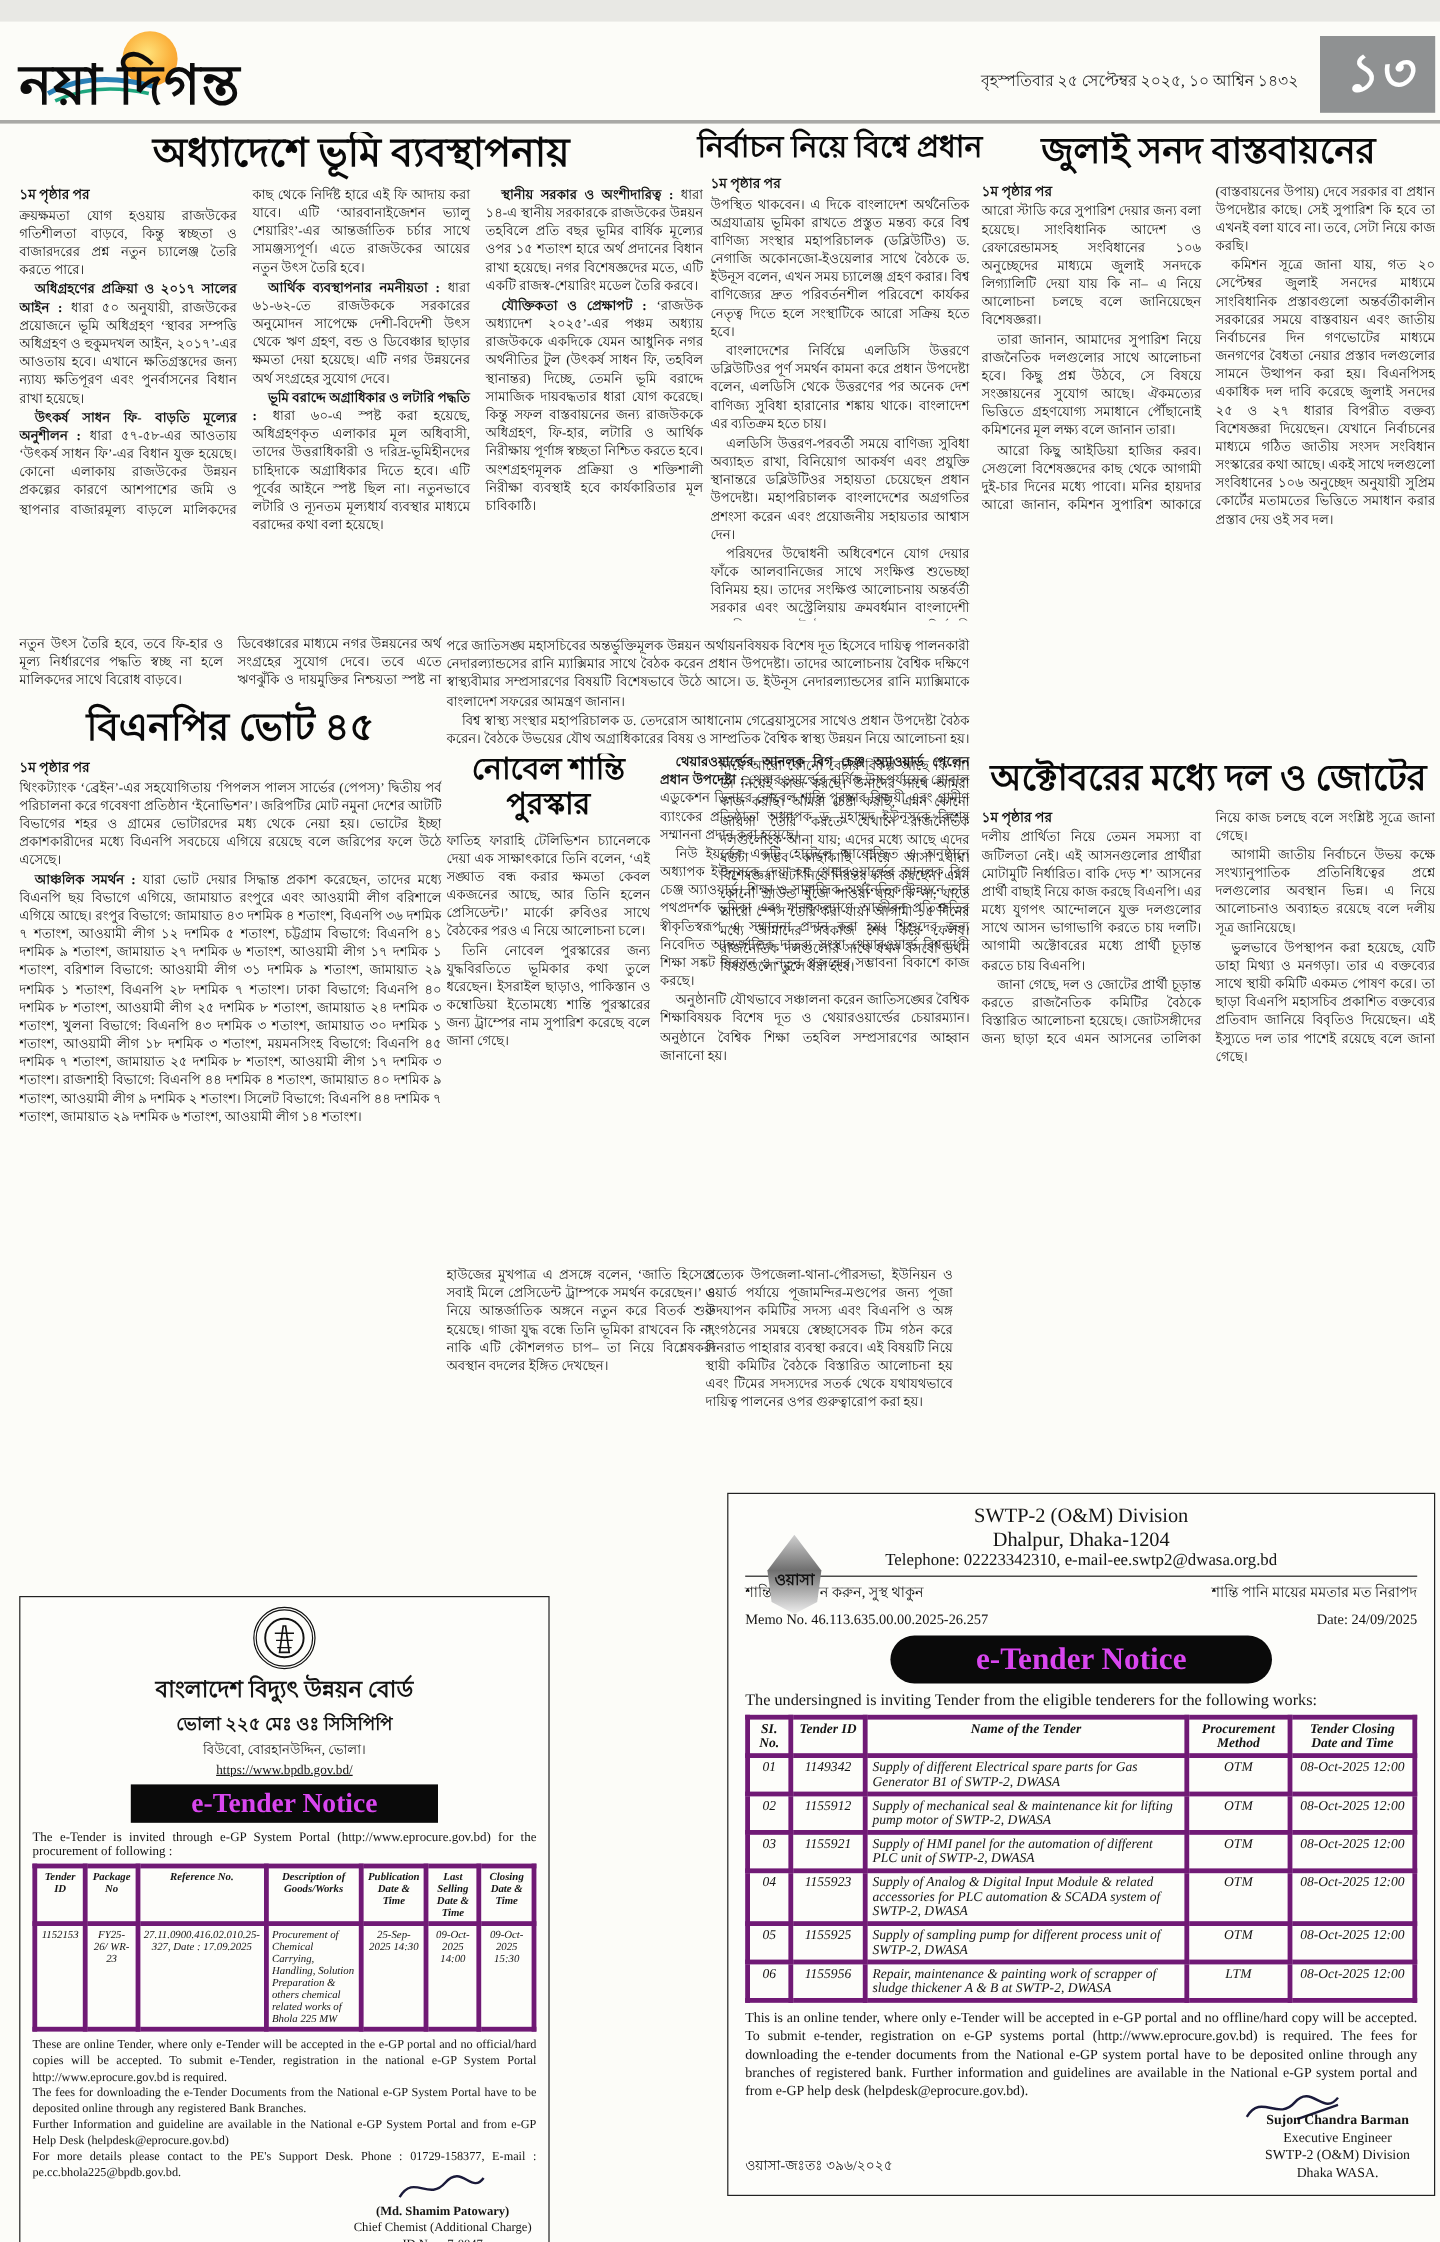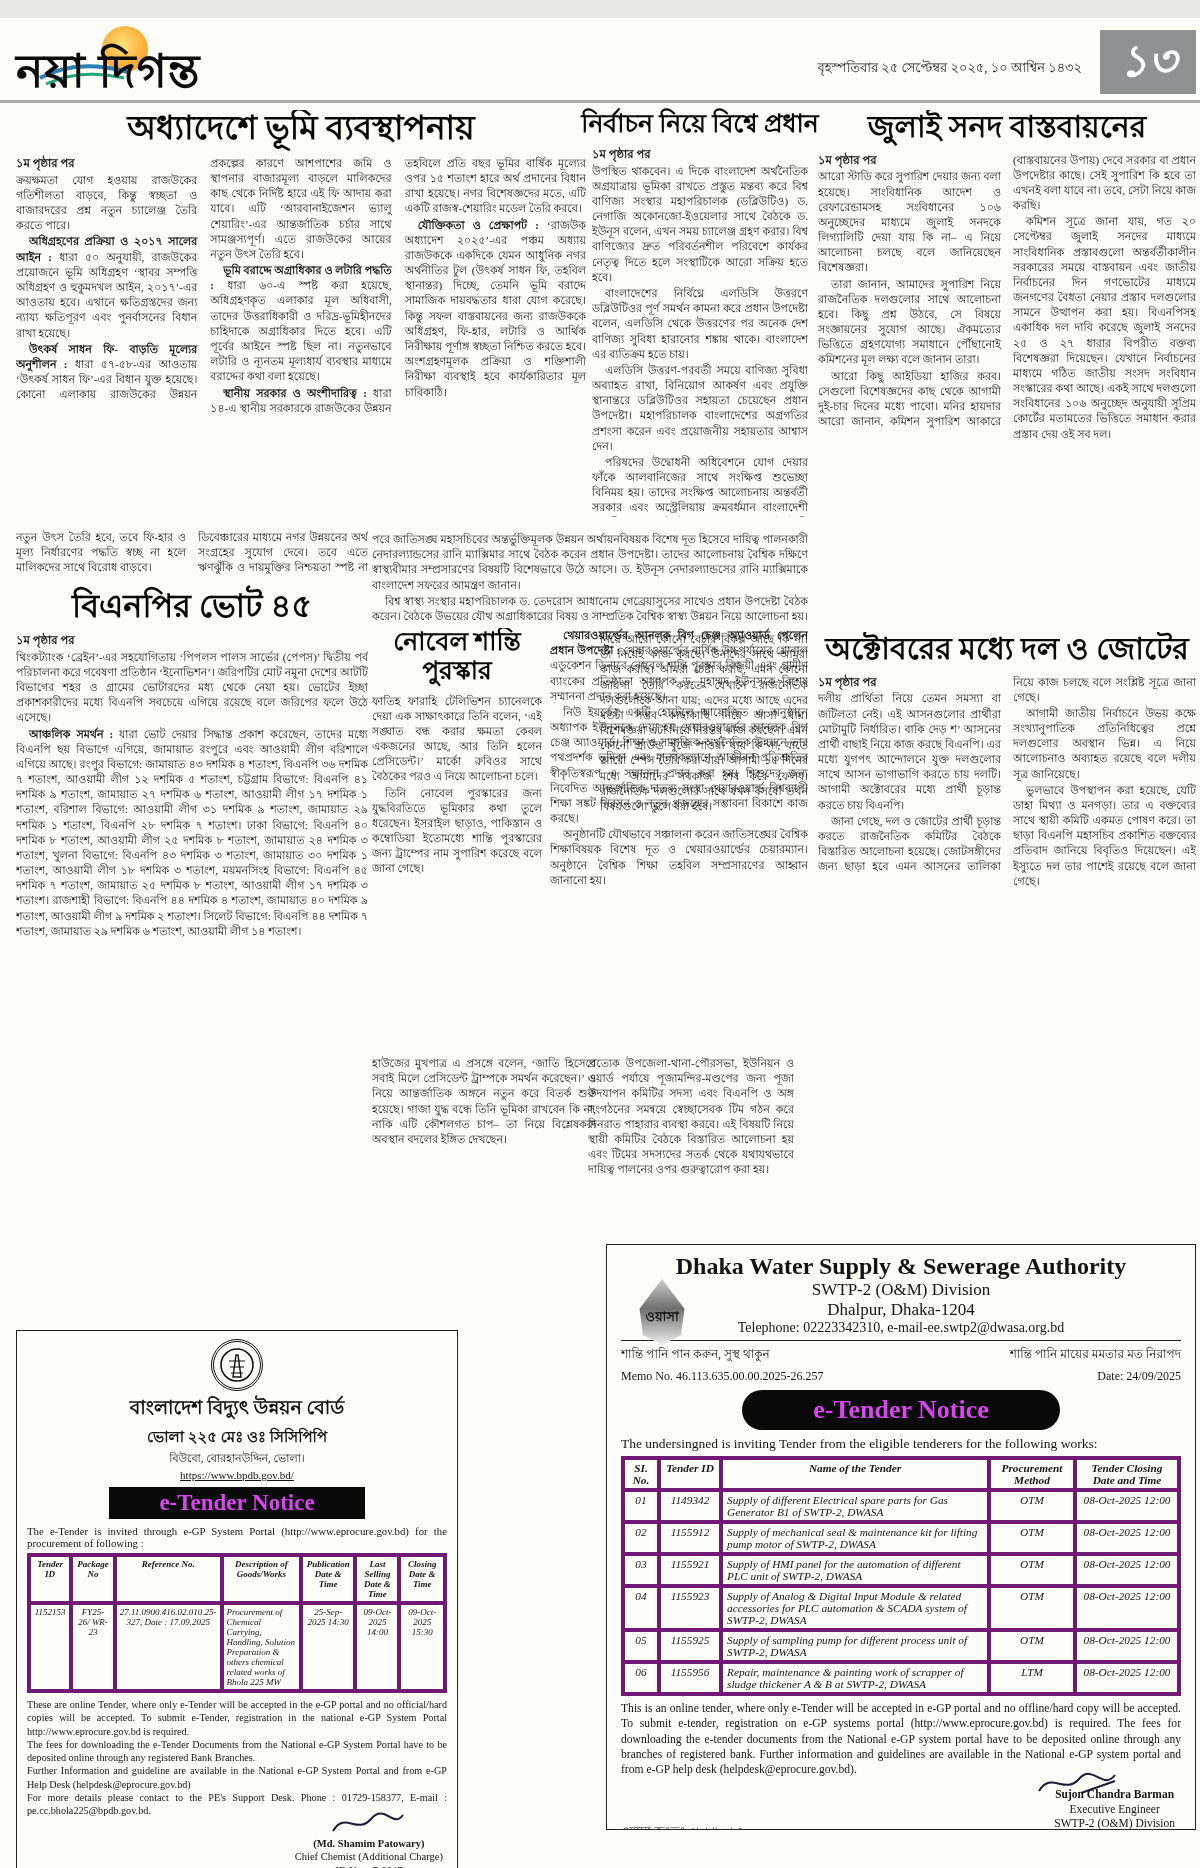--- a/index.html
+++ b/index.html
@@ -109,20 +109,21 @@
   </header>
   <div class="head-rule"></div>
 
   <section class="art" style="left:16px;top:92px;width:570px;height:418px;">
     <h1 class="headline" style="font-size:33px;margin-bottom:8px;">অধ্যাদেশে ভূমি ব্যবস্থাপনায়</h1>
     <div class="body-txt cols3" style="height:368px;">
       <p class="noind cont-label">১ম পৃষ্ঠার পর</p>
       <p class="noind">ক্রয়ক্ষমতা যোগ হওয়ায় রাজউকের গতিশীলতা বাড়বে, কিন্তু স্বচ্ছতা ও বাজারদরের প্রশ্ন নতুন চ্যালেঞ্জ তৈরি করতে পারে।</p>
       <p><strong>অধিগ্রহণের প্রক্রিয়া ও ২০১৭ সালের আইন :</strong> <span>ধারা ৫০ অনুযায়ী, রাজউকের প্রয়োজনে ভূমি অধিগ্রহণ ‘স্থাবর সম্পত্তি অধিগ্রহণ ও হুকুমদখল আইন, ২০১৭’-এর আওতায় হবে। এখানে ক্ষতিগ্রস্তদের জন্য ন্যায্য ক্ষতিপূরণ এবং পুনর্বাসনের বিধান রাখা হয়েছে।</span></p>
       <p><strong>উৎকর্ষ সাধন ফি- বাড়তি মূল্যের অনুশীলন :</strong> <span>ধারা ৫৭-৫৮-এর আওতায় ‘উৎকর্ষ সাধন ফি’-এর বিধান যুক্ত হয়েছে। কোনো এলাকায় রাজউকের উন্নয়ন প্রকল্পের কারণে আশপাশের জমি ও স্থাপনার বাজারমূল্য বাড়লে মালিকদের কাছ থেকে নির্দিষ্ট হারে এই ফি আদায় করা যাবে। এটি ‘আরবানাইজেশন ভ্যালু শেয়ারিং’-এর আন্তর্জাতিক চর্চার সাথে সামঞ্জস্যপূর্ণ। এতে রাজউকের আয়ের নতুন উৎস তৈরি হবে।</span></p>
+      <p><strong>আর্থিক ব্যবস্থাপনার নমনীয়তা :</strong> <span>ধারা ৬১-৬২-তে রাজউককে সরকারের অনুমোদন সাপেক্ষে দেশী-বিদেশী উৎস থেকে ঋণ গ্রহণ, বন্ড ও ডিবেঞ্চার ছাড়ার ক্ষমতা দেয়া হয়েছে। এটি নগর উন্নয়নের অর্থ সংগ্রহের সুযোগ দেবে।</span></p>
       <p><strong>ভূমি বরাদ্দে অগ্রাধিকার ও লটারি পদ্ধতি :</strong> <span>ধারা ৬০-এ স্পষ্ট করা হয়েছে, অধিগ্রহণকৃত এলাকার মূল অধিবাসী, তাদের উত্তরাধিকারী ও দরিদ্র-ভূমিহীনদের চাহিদাকে অগ্রাধিকার দিতে হবে। এটি পূর্বের আইনে স্পষ্ট ছিল না। নতুনভাবে লটারি ও ন্যূনতম মূল্যধার্য ব্যবস্থার মাধ্যমে বরাদ্দের কথা বলা হয়েছে।</span></p>
       <p><strong>স্থানীয় সরকার ও অংশীদারিত্ব :</strong> <span>ধারা ১৪-এ স্থানীয় সরকারকে রাজউকের উন্নয়ন তহবিলে প্রতি বছর ভূমির বার্ষিক মূল্যের ওপর ১৫ শতাংশ হারে অর্থ প্রদানের বিধান রাখা হয়েছে। নগর বিশেষজ্ঞদের মতে, এটি একটি রাজস্ব-শেয়ারিং মডেল তৈরি করবে।</span></p>
       <p><strong>যৌক্তিকতা ও প্রেক্ষাপট :</strong> <span>‘রাজউক অধ্যাদেশ ২০২৫’-এর পঞ্চম অধ্যায় রাজউককে একদিকে যেমন আধুনিক নগর অর্থনীতির টুল (উৎকর্ষ সাধন ফি, তহবিল স্থানান্তর) দিচ্ছে, তেমনি ভূমি বরাদ্দে সামাজিক দায়বদ্ধতার ধারা যোগ করেছে। কিন্তু সফল বাস্তবায়নের জন্য রাজউককে অধিগ্রহণ, ফি-হার, লটারি ও আর্থিক নিরীক্ষায় পূর্ণাঙ্গ স্বচ্ছতা নিশ্চিত করতে হবে। অংশগ্রহণমূলক প্রক্রিয়া ও শক্তিশালী নিরীক্ষা ব্যবস্থাই হবে কার্যকারিতার মূল চাবিকাঠি।</span></p>
     </div>
   </section>
 
   <section class="art" style="left:592px;top:92px;width:216px;height:416px;overflow:visible;">
     <h1 class="headline" style="position:relative;left:50%;transform:translateX(-50%);white-space:nowrap;font-size:25px;width:max-content;margin-bottom:8px;">নির্বাচন নিয়ে বিশ্বে প্রধান</h1>
     <div class="body-txt" style="height:370px;overflow:hidden;">
       <p class="noind cont-label">১ম পৃষ্ঠার পর</p>
@@ -261,21 +262,20 @@
         <div>BPDB, Borhanuddin, Bhola.</div>
       </div>
     </div>
   </section>
 
   <section class="nbox dwasa">
     <div class="drop">
       <div class="tear"></div>
       <div class="wasa-txt">ওয়াসা</div>
     </div>
-    <div class="center authority">Dhaka Water Supply &amp; Sewerage Authority</div>
     <div class="center sub">SWTP-2 (O&amp;M) Division</div>
     <div class="center sub">Dhalpur, Dhaka-1204</div>
     <div class="center tel">Telephone: 02223342310, e-mail-ee.swtp2@dwasa.org.bd</div>
     <div class="memo-row">
       <span>শান্তি পানি পান করুন, সুস্থ থাকুন</span>
       <span>শান্তি পানি মায়ের মমতার মত নিরাপদ</span>
     </div>
     <div class="memo-row">
       <span>Memo No. 46.113.635.00.00.2025-26.257</span>
       <span>Date: 24/09/2025</span>

